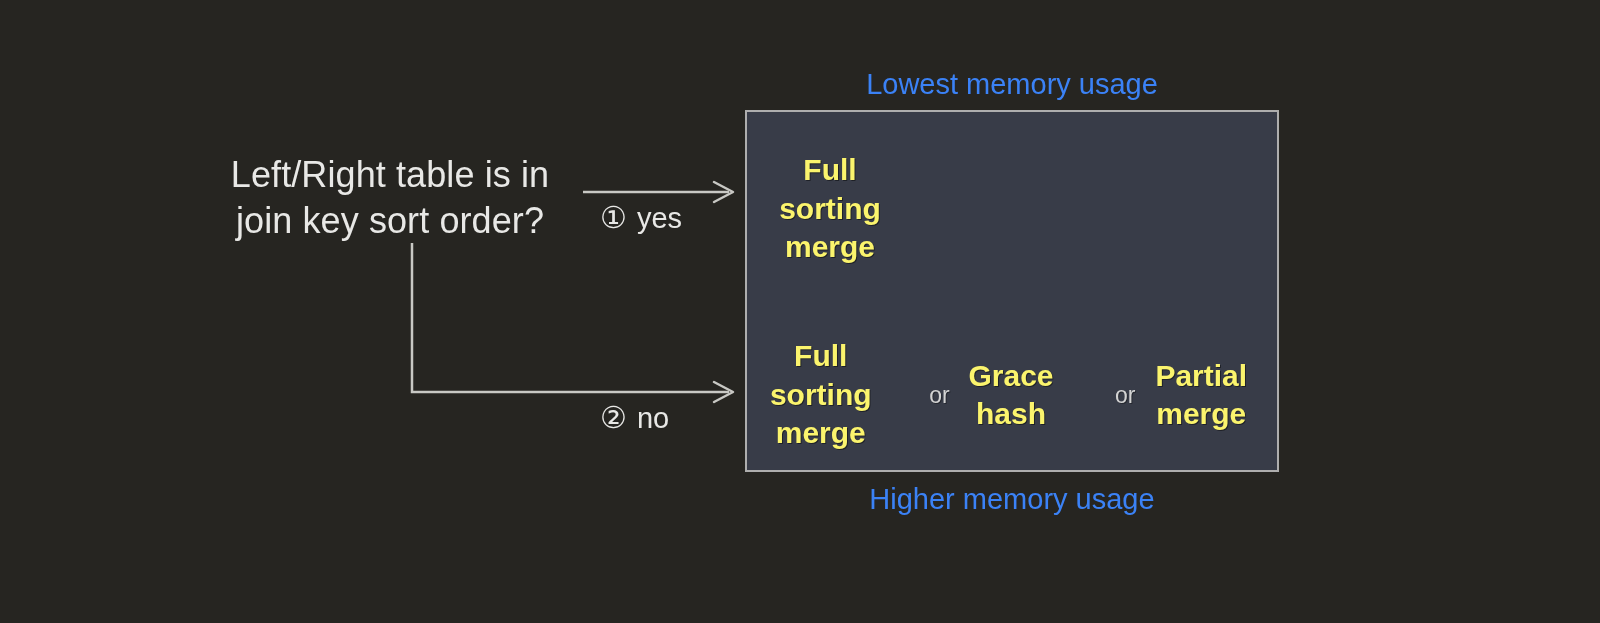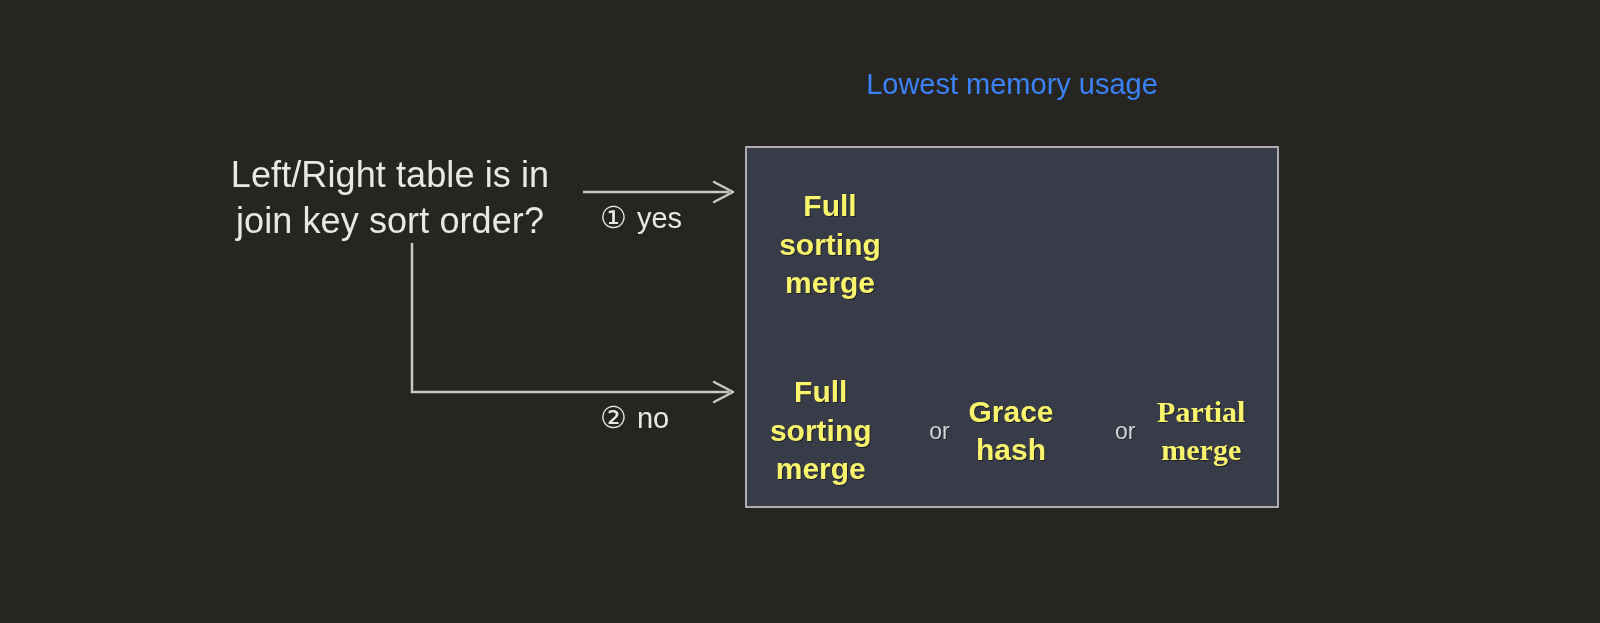--- a/index.html
+++ b/index.html
@@ -79,21 +79,20 @@
   
   #options-box {
     position: absolute;
     left: 745px;
     top: 110px;
     width: 534px;
     height: 362px;
     box-sizing: border-box;
     background: #383c48;
     border: 2px solid #aeaeae;
-    margin-top: 36px;
   }
 
   .option-row {
     position: absolute;
     left: 0;
     width: 100%;
     display: flex;
     align-items: center;
     box-sizing: border-box;
     padding: 0 10px 0 8px;
@@ -105,21 +104,21 @@
     color: #fbf46d;
     font-weight: bold;
     font-size: 30px;
     line-height: 1.28;
     text-align: center;
     white-space: pre-line;
     text-shadow: 1px 1px 0 rgba(0,0,0,0.45);
   }
   .opt-fsm   { width: 150px; }
   .opt-grace { width: 140px; }
-  .opt-pm    { width: 150px; font-family: Liberation Serif, serif; }
+  .opt-pm    { width: 150px; }
 
   .conj {
     color: #d3d3d3;
     font-size: 23px;
     font-weight: normal;
     line-height: 1;
     width: 72px;
     text-align: right;
     white-space: nowrap;
     text-shadow: 1px 1px 0 rgba(0,0,0,0.35);
@@ -173,14 +172,15 @@
       <div class="conj">or</div>
       <div class="option opt-grace">Grace
 hash</div>
       <div class="conj">or</div>
       <div class="option opt-pm">Partial
 merge</div>
     </div>
 
   </div>
 
+  <div class="caption" id="caption-bottom">Higher memory usage</div>
 
 </div>
 
 </body></html>

